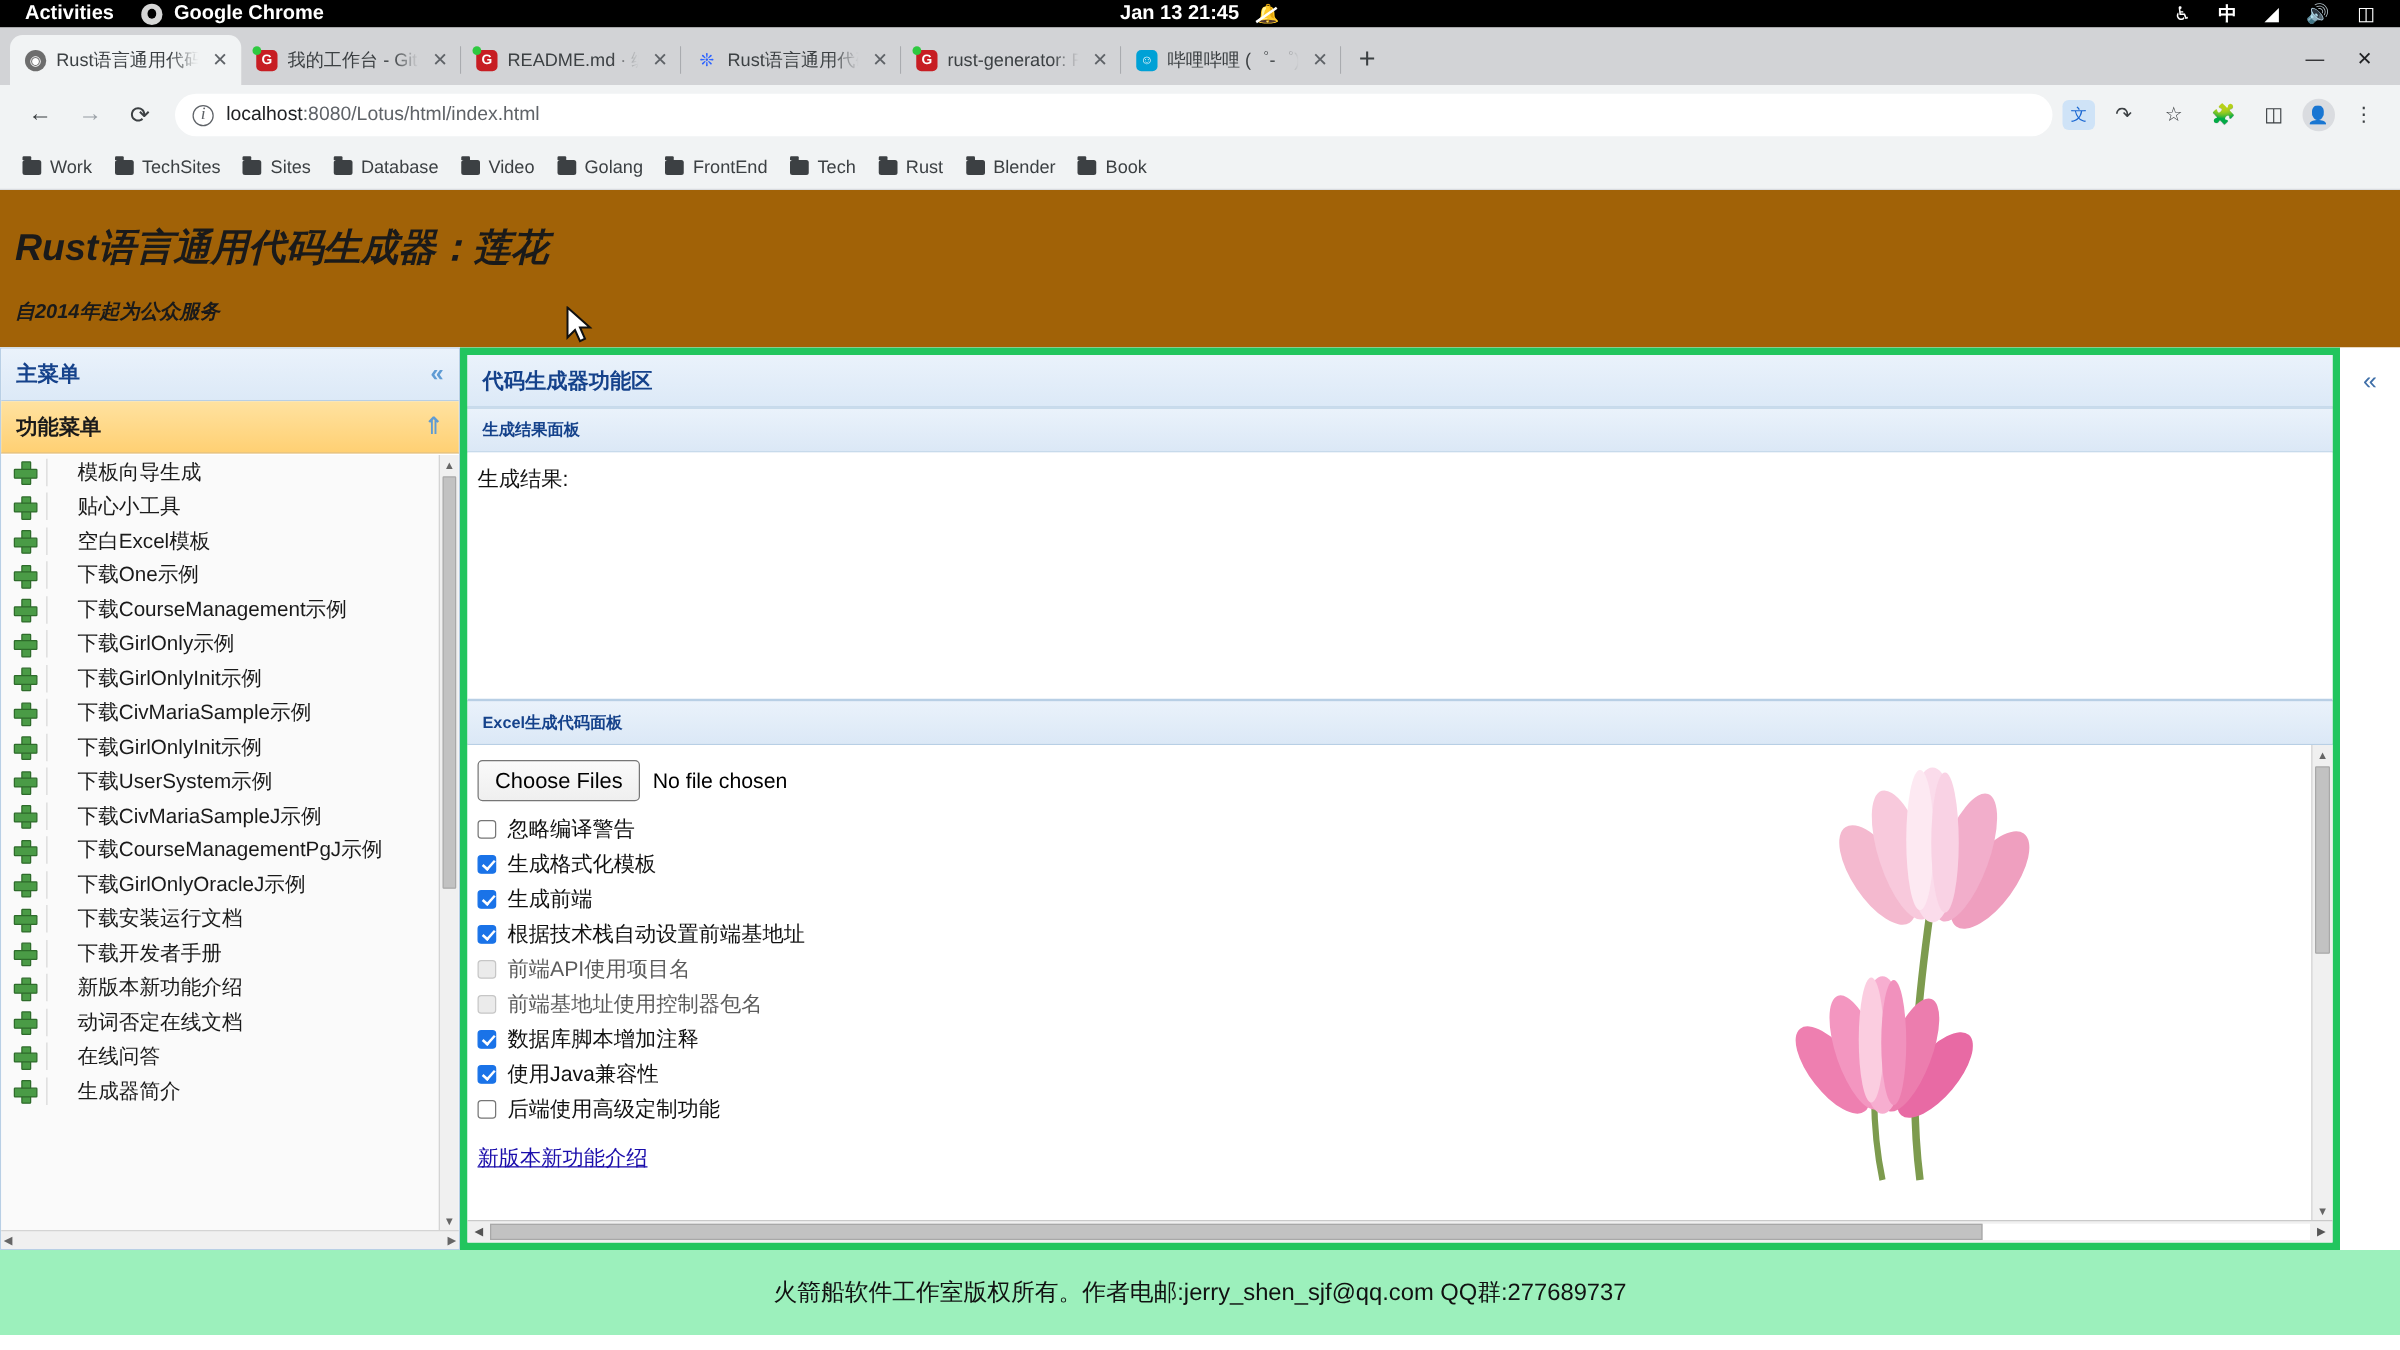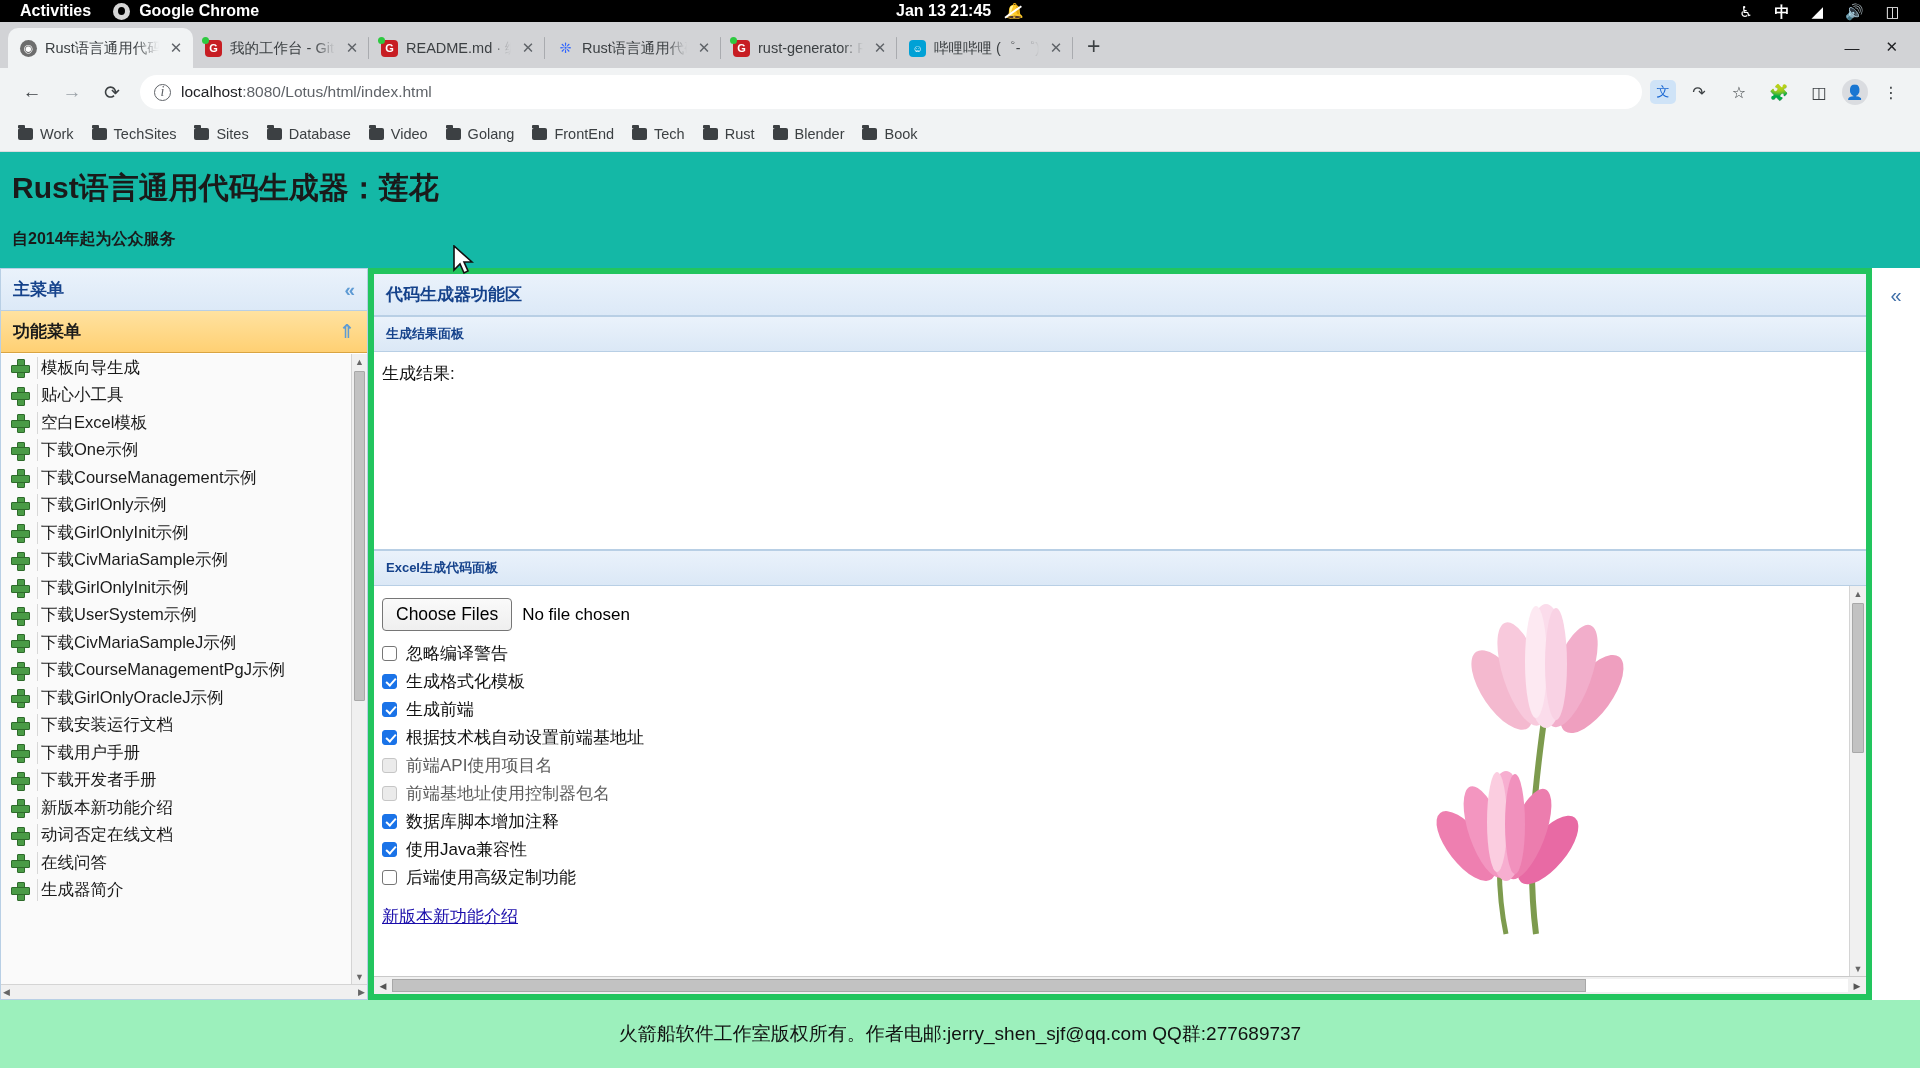--- a/index.html
+++ b/index.html
@@ -119,21 +119,21 @@
   .bm { display: flex; align-items: center; gap: 7px; padding: 5px 8px;
         font-size: 14.5px; color: #3c4043; border-radius: 4px; }
   .bm-folder { width: 15px; height: 12px; background: #3c4043; border-radius: 2px;
                position: relative; flex: 0 0 15px; }
   .bm-folder::before { content:""; position:absolute; top:-3px; left:0;
                        width: 7px; height: 3px; background:#3c4043; border-radius:1px 1px 0 0; }
 
   
   .page { height: calc(1080px - 34px - 46px - 48px - 36px); background: #fff;
           display: flex; flex-direction: column; overflow: hidden; }
-  .page-header { background: #14b8a6; padding: 16px 12px 18px 12px; flex: 0 0 auto; }
+  .page-header { background: #a16207; padding: 26px 12px 18px 12px; flex: 0 0 auto; font-style: italic; }
   .page-title { font-size: 30px; font-weight: bold; color: #1a1a1a; margin: 0 0 20px 0; }
   .page-subtitle { font-size: 16px; font-weight: bold; color: #1a1a1a; margin: 0; }
 
   .body-area { flex: 1 1 auto; display: flex; min-height: 0;
                background: #fff; padding: 0; }
   .col-left { width: 368px; flex: 0 0 368px; margin: 0 0 0 0; display:flex; flex-direction:column; }
   .col-right { flex: 1 1 auto; display: flex; flex-direction: column; min-width: 0; }
   .col-collapse { flex: 0 0 48px; display:flex; justify-content:center;
                   padding-top: 16px; font-size: 20px; color: #3f6fa8; }
 
@@ -158,21 +158,21 @@
                white-space: nowrap; }
   .plus-ico {
     width: 17px; height: 17px; flex: 0 0 17px; position: relative;
   }
   .plus-ico::before, .plus-ico::after {
     content: ""; position: absolute; background: #4a9b46;
     border: 1px solid #2e6b2b; border-radius: 1px;
   }
   .plus-ico::before { left: 5.5px; top: 0; width: 6px; height: 17px; }
   .plus-ico::after { left: 0; top: 5.5px; width: 17px; height: 6px; }
-  .menu-label { border-left: 1px solid #d8d8d8; padding-left: 3px; }
+  .menu-label { border-left: 1px solid #d8d8d8; padding-left: 24px; }
   .vscroll { position: absolute; right: 0; top: 0; bottom: 0; width: 16px;
              background: #f0f0f0; border-left: 1px solid #d4d4d4;
              display: flex; flex-direction: column; align-items: center; }
   .vs-arrow { height: 15px; font-size: 9px; color: #666; display:flex;
               align-items:center; justify-content:center; width: 100%; }
   .vs-thumb { width: 11px; background: #c2c2c2; border: 1px solid #a8a8a8;
               border-radius: 1px; }
   .hscroll-mini { height: 15px; background: #f0f0f0; border-top: 1px solid #d4d4d4;
                   display: flex; align-items: center; justify-content: space-between;
                   padding: 0 2px; font-size: 9px; color: #666; }
@@ -434,24 +434,20 @@
             <div class="menu-item">
                 <span class="plus-ico"></span>
                 <span class="menu-label">下载GirlOnlyOracleJ示例</span>
               </div>
             <div class="menu-item">
                 <span class="plus-ico"></span>
                 <span class="menu-label">下载安装运行文档</span>
               </div>
             <div class="menu-item">
                 <span class="plus-ico"></span>
-                <span class="menu-label">下载用户手册</span>
-              </div>
-            <div class="menu-item">
-                <span class="plus-ico"></span>
                 <span class="menu-label">下载开发者手册</span>
               </div>
             <div class="menu-item">
                 <span class="plus-ico"></span>
                 <span class="menu-label">新版本新功能介绍</span>
               </div>
             <div class="menu-item">
                 <span class="plus-ico"></span>
                 <span class="menu-label">动词否定在线文档</span>
               </div>

